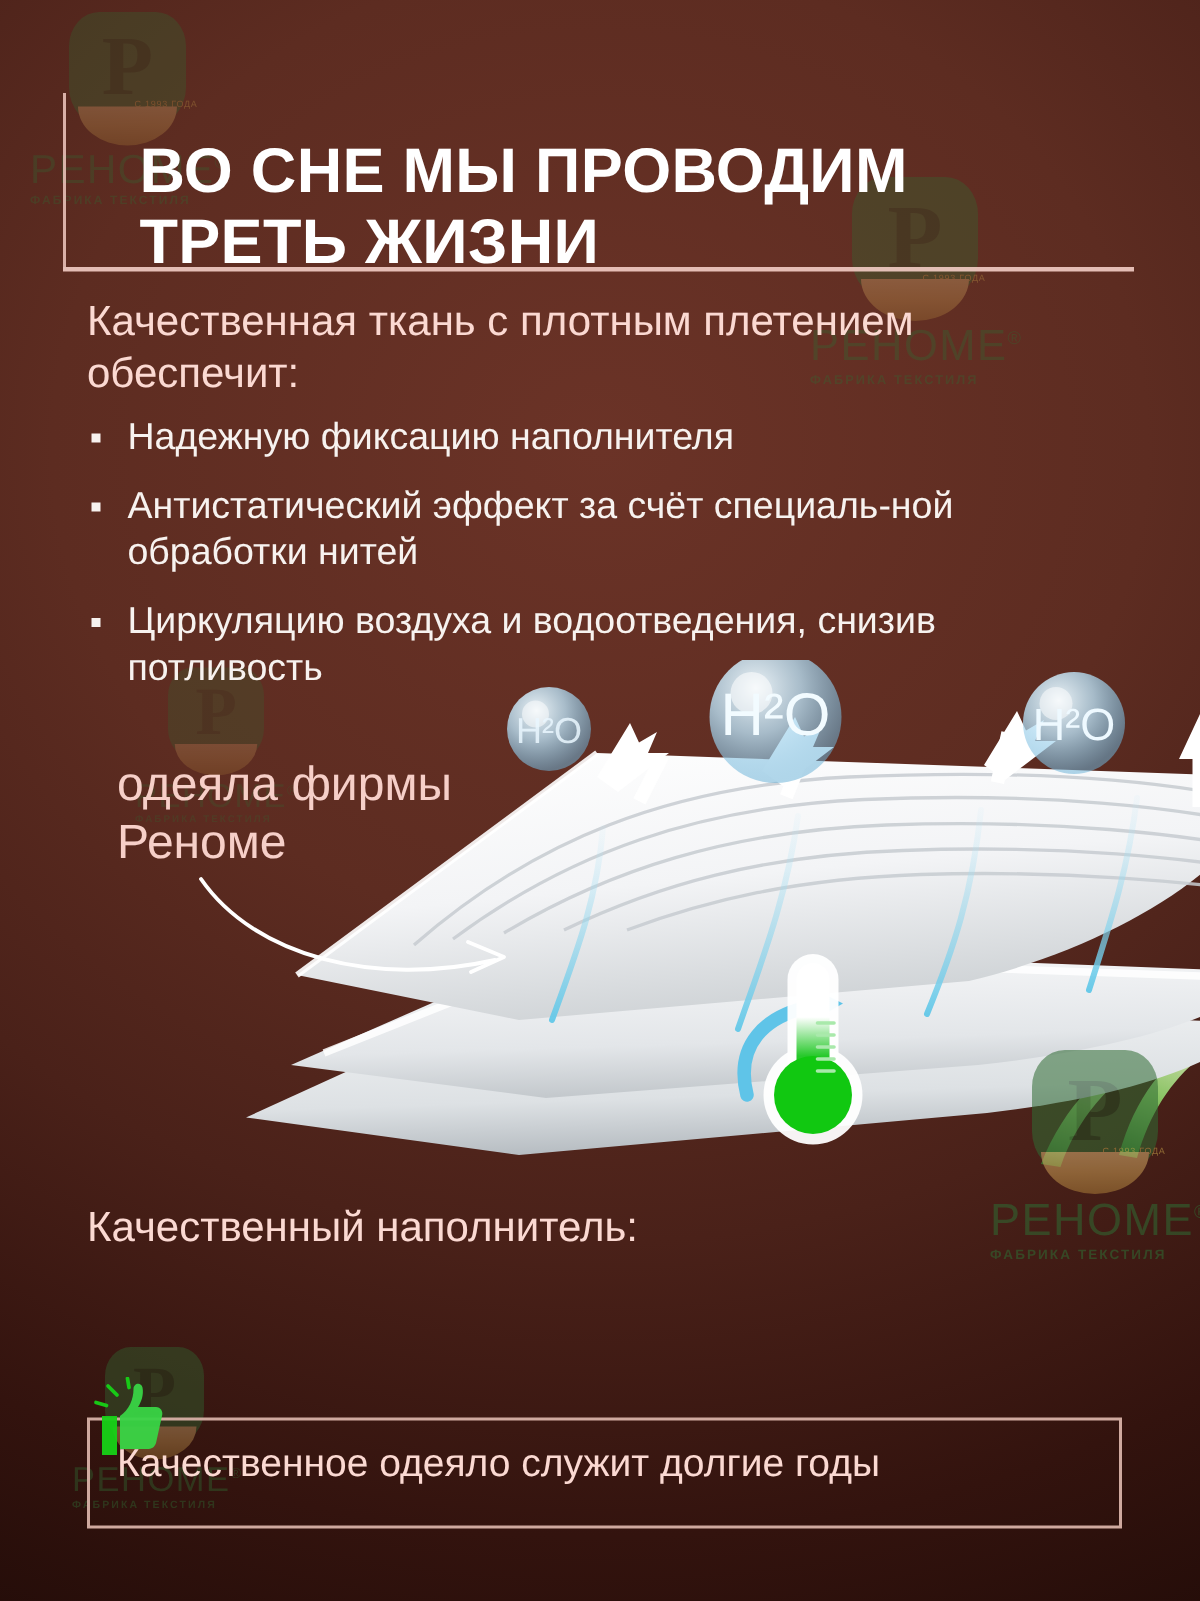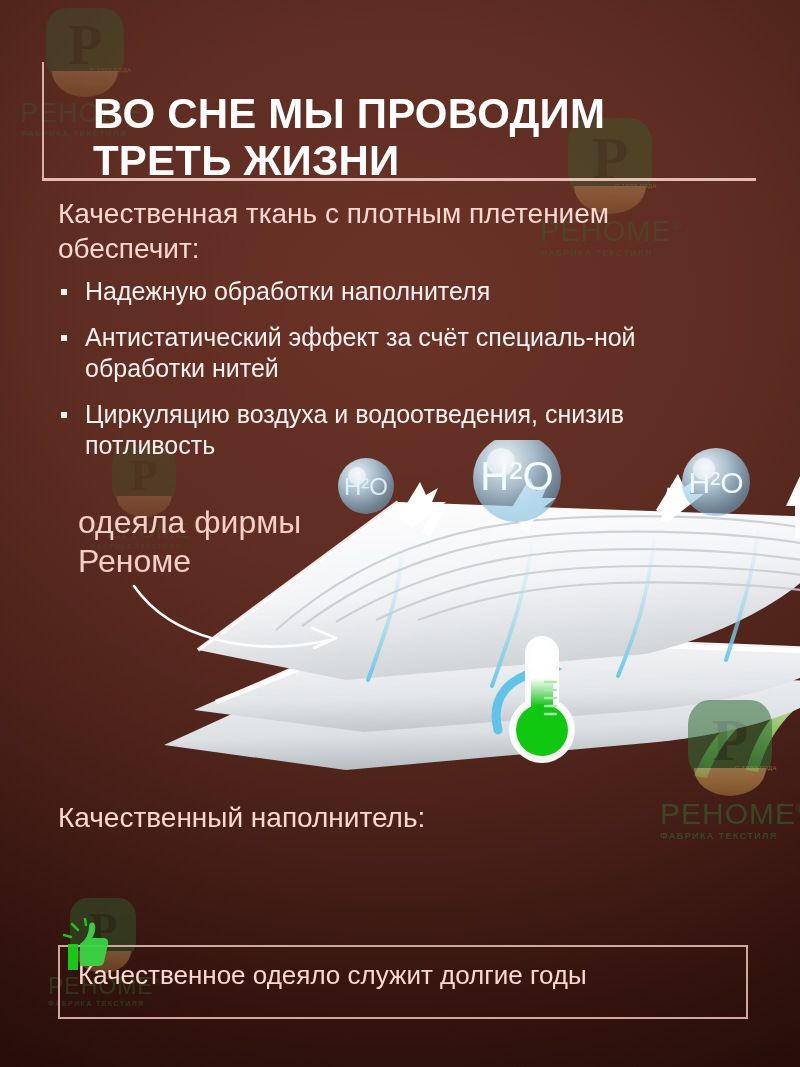--- a/index.html
+++ b/index.html
@@ -275,21 +275,21 @@
     <h1 class="title">
       <span>ВО СНЕ МЫ ПРОВОДИМ</span><br>
       <span>ТРЕТЬ ЖИЗНИ</span>
     </h1>
     <div class="hline"></div>
   </div>
 
   <div class="section" style="top:196px;">
     <p class="lead">Качественная ткань с плотным плетением обеспечит:</p>
     <ul class="bullets">
-      <li>Надежную обработки наполнителя</li>
+      <li>Надежную фиксацию наполнителя</li>
       <li>Антистатический эффект за счёт специаль-ной обработки нитей</li>
       <li>Циркуляцию воздуха и водоотведения, снизив потливость</li>
     </ul>
   </div>
 
   <div class="scene">
     <svg width="800" height="350" viewBox="0 0 800 350">
       <defs>
         <linearGradient id="quiltTop" x1="0" y1="0" x2="0.35" y2="1">
           <stop offset="0%" stop-color="#ffffff"></stop>

